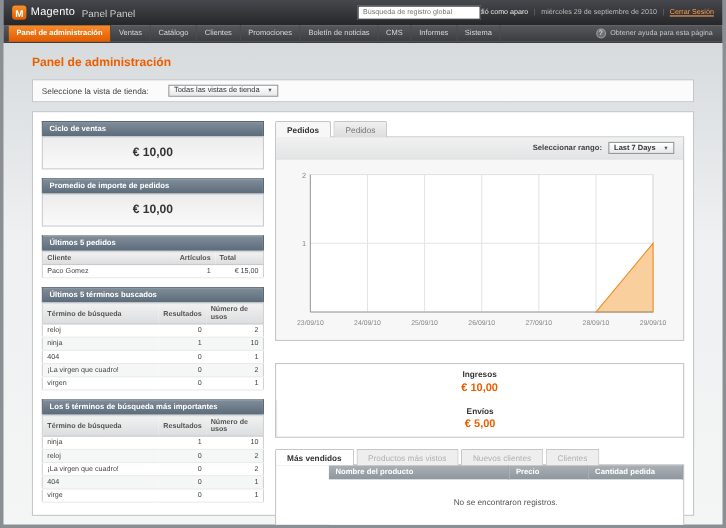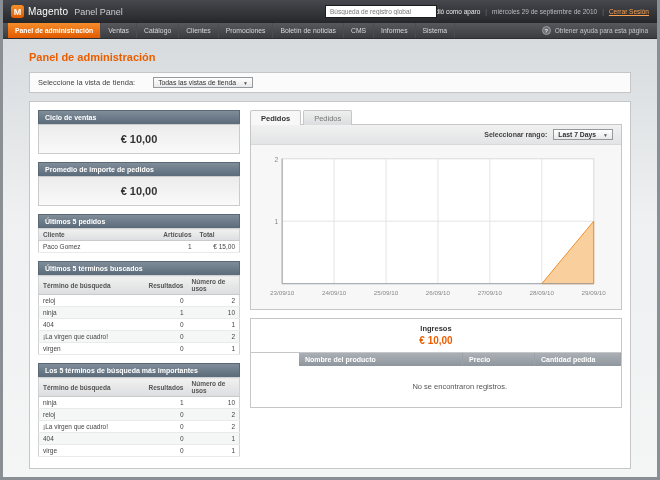--- a/index.html
+++ b/index.html
@@ -74,21 +74,21 @@
   .range-bar{ background:linear-gradient(#f1f1f1,#e3e4e5); border-bottom:1px solid #d8d9da;
               padding:4px 8px; display:flex; justify-content:flex-end; align-items:center; gap:6px;
               font-size:7px; font-weight:bold; color:#444; }
   .chart-wrap{ padding:6px 10px 0; }
   .chart{ display:block; width:100%; }
   .grid-line{ stroke:#e2e3e4; stroke-width:1; }
   .axis-line{ stroke:#9aa0a5; stroke-width:1; }
   .ytick{ font-size:7px; fill:#888; text-anchor:end; font-family:"Liberation Sans",sans-serif; }
   .xtick{ font-size:6.5px; fill:#888; text-anchor:middle; font-family:"Liberation Sans",sans-serif; }
 
-  .stats{ border:1px solid #c4c6c8; background:#fff; display:flex; margin-top:8px;flex-direction:column; }
+  .stats{ border:1px solid #c4c6c8; background:#fff; display:flex; margin-top:20px;flex-direction:column; }
   .stat{ flex:1; text-align:center; padding:5px 0 6px; border-left:1px solid #e2e3e4; }
   .stat:first-child{ border-left:none; }
   .stat-label{ font-size:7.5px; font-weight:bold; color:#333; }
   .stat-value{ font-size:10px; font-weight:bold; color:#eb5e00; margin-top:2px; }
 
   .bottom-tabs{ margin-top:10px; }
   .grid-box{ border:1px solid #c4c6c8; margin-top:-1px; background:#fff;padding-left:48px; }
   .grid-table{ width:100%; border-collapse:collapse; font-size:7px; }
   .grid-table th{ background:linear-gradient(#aab0b5,#8e969d); color:#fff; font-weight:bold;
                   text-align:left; padding:3px 6px; border-right:1px solid #9aa1a7; }
@@ -299,22 +299,32 @@
               <text class="xtick" x="346" y="150">29/09/10</text>
             </svg>
           </div>
         </div>
 
         <div class="stats">
           <div class="stat">
             <div class="stat-label">Ingresos</div>
             <div class="stat-value">€ 10,00</div>
           </div>
-        </div>
-
+          <div class="stat">
+            <div class="stat-label">Envíos</div>
+            <div class="stat-value">€ 5,00</div>
+          </div>
+        </div>
+
+        <div class="tabs bottom-tabs">
+          <div class="tab active white">Más vendidos</div>
+          <div class="tab disabled">Productos más vistos</div>
+          <div class="tab disabled">Nuevos clientes</div>
+          <div class="tab disabled">Clientes</div>
+        </div>
 
         <div class="grid-box">
           <table class="grid-table">
             <thead>
               <tr>
                 <th>Nombre del producto</th>
                 <th class="gw-price">Precio</th>
                 <th class="gw-qty">Cantidad pedida</th>
               </tr>
             </thead>

